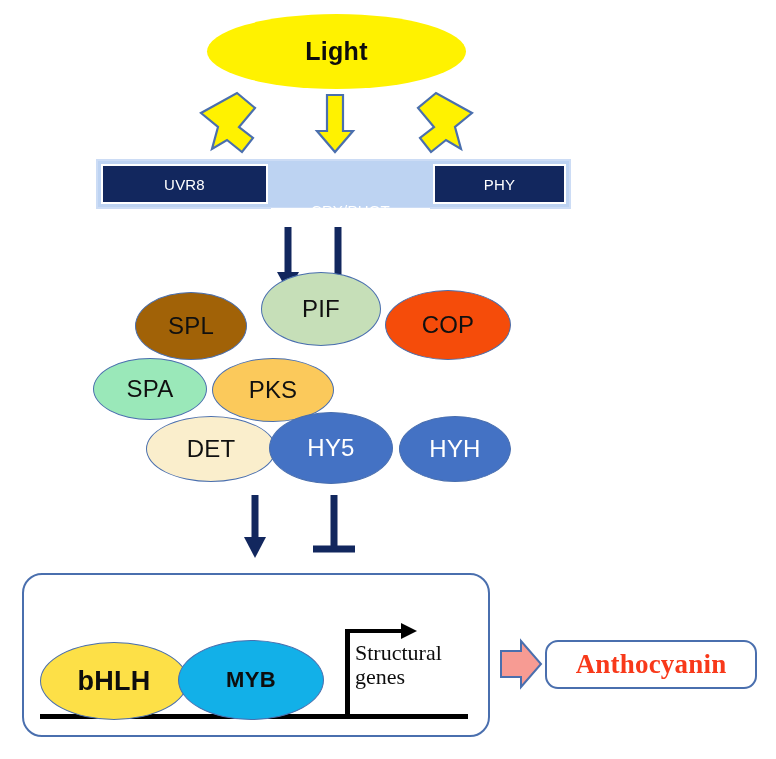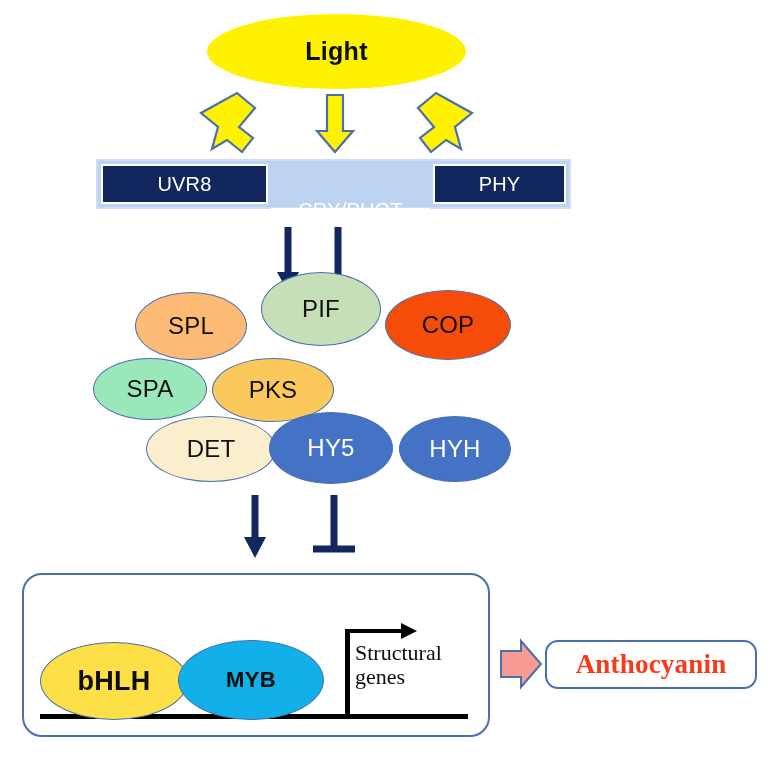--- a/index.html
+++ b/index.html
@@ -55,21 +55,21 @@
     display: flex;
     gap: 3px;
     padding: 3px;
   }
   .receptor-box {
     position: relative;
     box-sizing: border-box;
     background: #12275e;
     border: 2px solid #ffffff;
     color: #ffffff;
-    font-size: 20px;
+    font-size: 15px;
     display: flex;
     align-items: center;
     justify-content: center;
     letter-spacing: 0.2px;
   }
   .receptor-box.b0 { flex: 0 0 167px; }
   .receptor-box.b1 { flex: 0 0 159px; margin-top: 44px; }
   .receptor-box.b2 { flex: 1 1 auto; }
 
   
@@ -222,21 +222,21 @@
       <polygon points="501,651 521,651 521,641 541,664 521,687 521,677 501,677" fill="#f79b93" stroke="#4a6fae" stroke-width="2"></polygon>
     </g>
   </svg>
 
   <div class="receptor-bar">
     <div class="receptor-box b0">UVR8</div>
     <div class="receptor-box b1">CRY/PHOT</div>
     <div class="receptor-box b2">PHY</div>
   </div>
 
-  <div class="node gene-ellipse" style="left:135px; top:292px; width:112px; height:68px; background:#fdba74;">SPL</div>
+  <div class="node gene-ellipse" style="left:135px; top:292px; width:112px; height:68px; background:#a16207;">SPL</div>
   <div class="node gene-ellipse" style="left:261px; top:272px; width:120px; height:74px; background:#c6dfb8;">PIF</div>
   <div class="node gene-ellipse" style="left:385px; top:290px; width:126px; height:70px; background:#f54c0a;">COP</div>
 
   <div class="node gene-ellipse" style="left:93px; top:358px; width:114px; height:62px; background:#9ae8b9;">SPA</div>
   <div class="node gene-ellipse" style="left:212px; top:358px; width:122px; height:64px; background:#fbc95b;">PKS</div>
 
   <div class="node gene-ellipse" style="left:146px; top:416px; width:130px; height:66px; background:#faeecc;">DET</div>
   <div class="node gene-ellipse" style="left:269px; top:412px; width:124px; height:72px; background:#4472c4; color:#ffffff;">HY5</div>
   <div class="node gene-ellipse" style="left:399px; top:416px; width:112px; height:66px; background:#4472c4; color:#ffffff;">HYH</div>
 

